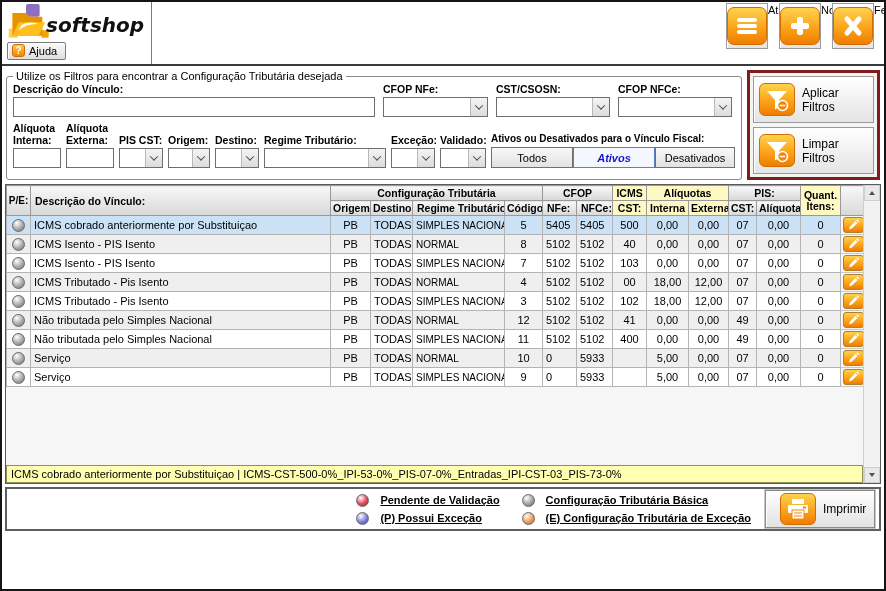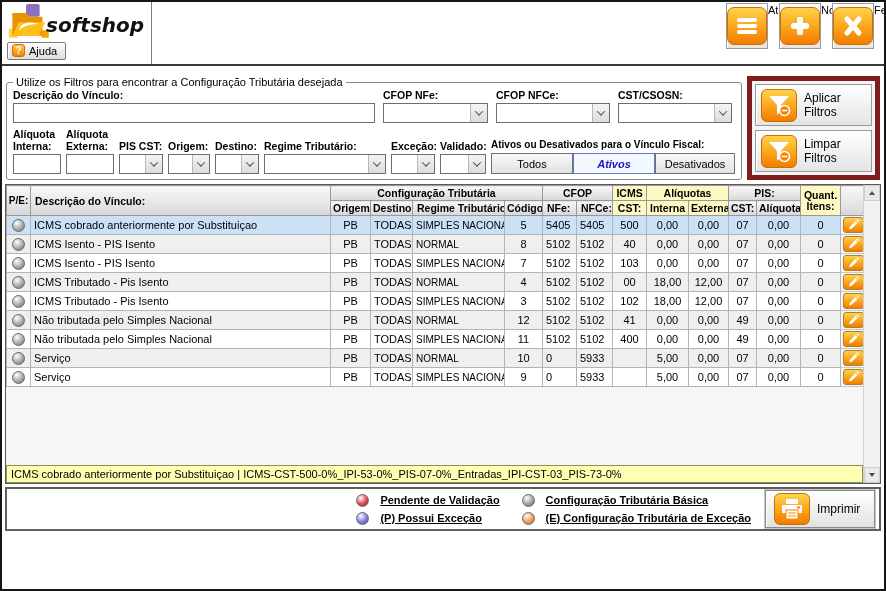--- a/index.html
+++ b/index.html
@@ -18,38 +18,38 @@
   .topbar-spacer { flex:1; }
   .toolbar { display:flex; gap:3px; padding:1px 2px; }
   .tool-btn { width:50px; display:flex; flex-direction:row; align-items:flex-start; }
   .tool-box { width:49px; height:46px; border:1px solid #9a9a9a; background:linear-gradient(#ffffff,#e6e6e6);
     display:grid; place-items:center; box-shadow:1px 1px 0 #fff inset; }
   .orange-ic { width:40px; height:38px; border-radius:7px; border:1px solid #cf6d00;
     background:linear-gradient(180deg,#ffd24d 0%,#fba31a 55%,#f07d00 100%); display:grid; place-items:center; }
   .tool-label { font-size:11px; margin-top:1px; }
 
   
-  .filter-section { display:flex; gap:5px; padding:10px 4px 2px 4px; height:116px; }
+  .filter-section { display:flex; gap:5px; padding:4px 4px 2px 4px; height:116px; }
   fieldset.filters { flex:1; border:1px solid #8a8a8a; border-radius:3px; margin:0; padding:1px 6px 4px 6px; }
   fieldset.filters legend { font-size:11px; padding:0 3px; }
   .f-label { font-weight:bold; font-size:10.5px; white-space:nowrap; line-height:12px; }
   .f-label.wrap { white-space:normal; }
   .f-row1 { display:flex; gap:8px; align-items:flex-end; }
   .f-row2 { display:flex; gap:5px; align-items:flex-end; margin-top:5px; }
   .f-field { display:flex; flex-direction:column; justify-content:flex-end; gap:2px; }
   .t-input { height:20px; border:1px solid #6e6e6e; background:#fff; font-size:11px; padding:0 3px; width:100%; font-family:"Liberation Sans",sans-serif; }
   .fake-select { height:20px; border:1px solid #6e6e6e; background:#fff; display:flex; align-items:stretch; }
   .fs-val { flex:1; font-size:11px; padding:1px 3px; }
   .fs-arrow { width:17px; background:linear-gradient(#f4f4f4,#dcdcdc); border-left:1px solid #b8b8b8; display:grid; place-items:center; }
   .chev { width:6px; height:6px; border-right:1.6px solid #4a4a4a; border-bottom:1.6px solid #4a4a4a; transform:rotate(45deg) translate(-1px,-1px); }
   .segment { display:flex; }
   .seg-btn { height:21px; border:1px solid #707070; background:linear-gradient(#f8f8f8,#e2e2e2);
     font-size:11px; display:grid; place-items:center; cursor:default; }
   .seg-btn.active { background:#f4f8fe; border:1px solid #5a80c0; color:#1515cc; font-weight:bold; font-style:italic; }
-  .filter-actions { width:138px; border:5px solid #7f1d1d; padding:3px; display:flex; flex-direction:column; gap:4px; background:#f4f4f4; }
+  .filter-actions { width:138px; border:3px solid #7f1d1d; padding:3px; display:flex; flex-direction:column; gap:4px; background:#f4f4f4; }
   .action-btn { flex:1; border:1px solid #9a9a9a; background:linear-gradient(#ffffff,#e4e4e4);
     display:flex; align-items:center; gap:7px; padding:2px 5px; font-size:12px; text-align:left;
     box-shadow:1px 1px 0 #fff inset; cursor:default; }
   .funnel-ic { width:36px; height:33px; border-radius:6px; border:1px solid #cf6d00; flex:none;
     background:linear-gradient(180deg,#ffd24d 0%,#fba31a 55%,#f07d00 100%); display:grid; place-items:center; }
 
   
   .grid-section { margin:2px 3px 0 3px; height:300px; border:1px solid #5a5a5a; position:relative; background:#f6f6f6; overflow:hidden; }
   table.grid { border-collapse:collapse; table-layout:fixed; width:861px; font-size:11px; }
   .grid th { border:1px solid #999; background:linear-gradient(#f8f8f8,#d8d8d8); font-weight:bold;
@@ -79,21 +79,21 @@
 
   
   .footer { margin:3px 3px 0 3px; height:44px; border:2px solid #5f5f5f; background:#fff;
     display:flex; align-items:center; padding:2px 4px; }
   .records { font-weight:bold; font-size:12px; align-self:flex-start; margin-top:4px; }
   .legend { margin-left:auto; display:grid; grid-auto-flow:column; grid-template-rows:repeat(2,auto);
     column-gap:22px; row-gap:5px; margin-right:14px; }
   .legend-item { display:flex; align-items:center; gap:11px; font-size:11px; font-weight:bold; white-space:nowrap;text-decoration:underline; }
   .legend-sphere { width:13px; height:13px; border-radius:50%; border:1px solid #6a6a6a; flex:none; }
   .print-btn { width:110px; height:38px; border:1px solid #8a8a8a; outline:1px solid #c8c8c8;
-    background:linear-gradient(#ffffff,#e2e2e2); display:flex; align-items:center; gap:7px; padding:2px 8px;
+    background:linear-gradient(#ffffff,#e2e2e2); display:flex; align-items:center; gap:7px; padding:2px 14px;
     font-size:12px; box-shadow:1px 1px 0 #fff inset; cursor:default; font-family:"Liberation Sans",sans-serif; }
   .print-ic { width:36px; height:32px; border-radius:6px; border:1px solid #cf6d00; flex:none;
     background:linear-gradient(180deg,#ffd24d 0%,#fba31a 55%,#f07d00 100%); display:grid; place-items:center; }
 </style>
 </head>
 <body>
 
 <div class="app">
 
   <div class="topbar">
@@ -168,30 +168,30 @@
         <div class="f-field" style="width:105px">
           <span class="f-label">CFOP NFe:</span>
           <div class="fake-select">
             <span class="fs-val"></span>
             <span class="fs-arrow">
                 <span class="chev"></span>
               </span>
           </div>
         </div>
         <div class="f-field" style="width:114px">
+          <span class="f-label">CST/CSOSN:</span>
+          <div class="fake-select">
+            <span class="fs-val"></span>
+            <span class="fs-arrow">
+                <span class="chev"></span>
+              </span>
+          </div>
+        </div>
+        <div class="f-field" style="width:114px">
           <span class="f-label">CFOP NFCe:</span>
-          <div class="fake-select">
-            <span class="fs-val"></span>
-            <span class="fs-arrow">
-                <span class="chev"></span>
-              </span>
-          </div>
-        </div>
-        <div class="f-field" style="width:114px">
-          <span class="f-label">CST/CSOSN:</span>
           <div class="fake-select">
             <span class="fs-val"></span>
             <span class="fs-arrow">
                 <span class="chev"></span>
               </span>
           </div>
         </div>
       </div>
       <div class="f-row2">
         <div class="f-field" style="width:48px">

